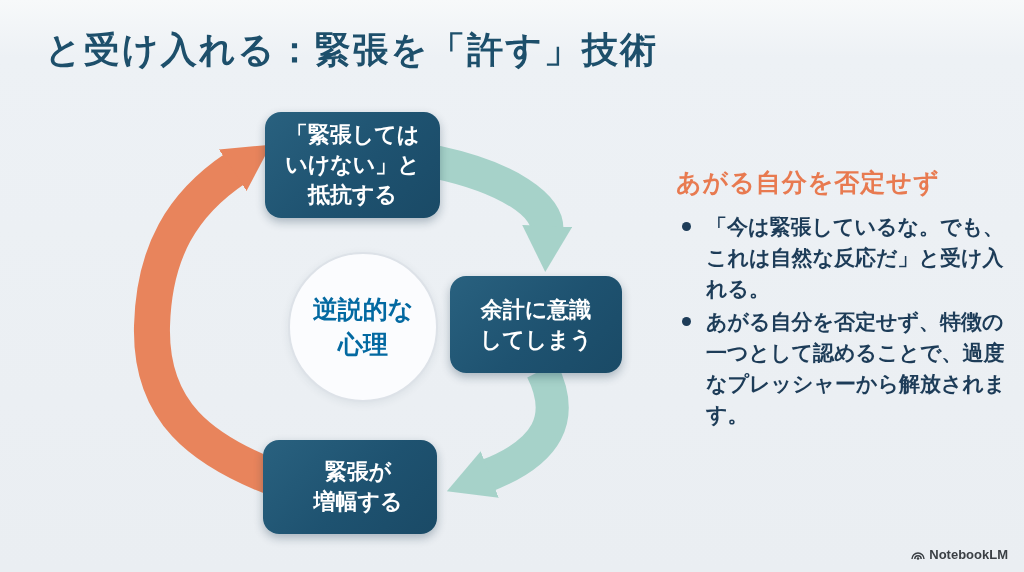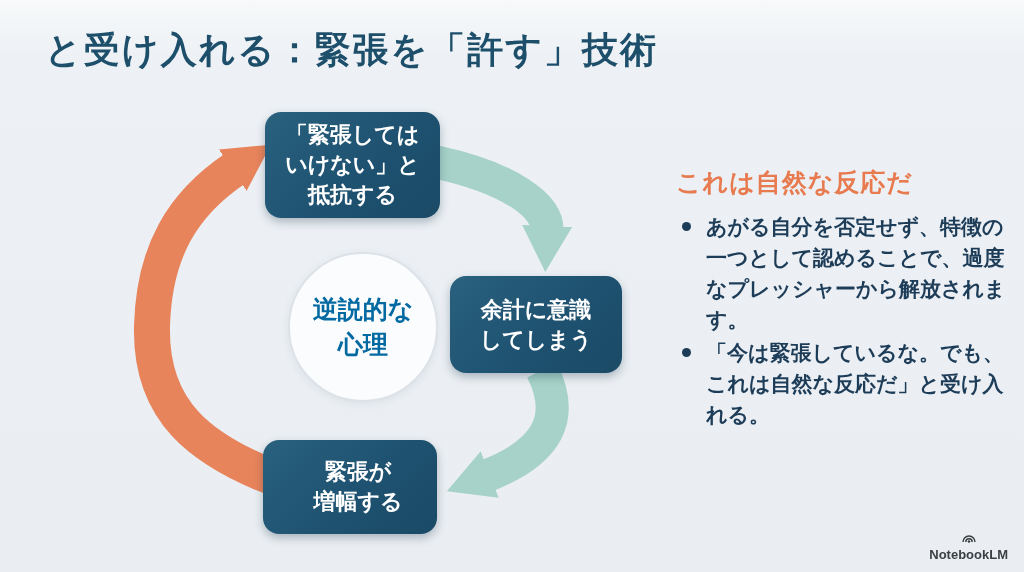--- a/index.html
+++ b/index.html
@@ -47,21 +47,21 @@
     position:relative;padding-left:30px;margin:0 0 2px 0;
     font-size:21px;font-weight:700;color:#1d3c58;line-height:31px;
   }
   .panel-list li::before{
     content:"";position:absolute;left:6px;top:11px;width:9px;height:9px;
     border-radius:50%;background:#1d3c58;
   }
   
   .brand{
     position:absolute;right:16px;bottom:10px;z-index:3;display:flex;align-items:center;gap:3px;
-    color:#3a3f44;font-size:13px;font-weight:700;flex-direction:column;
+    color:#3a3f44;font-size:13px;font-weight:700;
   }
   .brand svg{display:block;}
 </style>
 </head>
 <body>
 
 <div class="slide">
 
   <h1 class="title">と受け入れる：緊張を「許す」技術</h1>
 
@@ -90,24 +90,24 @@
 抵抗する</div>
 
   <div class="node node-blue node-bottom">緊張が
 増幅する</div>
 
 
   <div class="center-circle">逆説的な
 心理</div>
 
   <div class="panel">
-    <h2 class="panel-heading">これは自然な反応だ</h2>
+    <h2 class="panel-heading">あがる自分を否定せず</h2>
     <ul class="panel-list">
+      <li>「今は緊張しているな。でも、これは自然な反応だ」と受け入れる。</li>
       <li>あがる自分を否定せず、特徴の一つとして認めることで、過度なプレッシャーから解放されます。</li>
-      <li>「今は緊張しているな。でも、これは自然な反応だ」と受け入れる。</li>
     </ul>
   </div>
 
   <div class="brand">
     <svg width="16" height="12" viewBox="0 0 20 14">
       <path d="M2.5 12 A 7.5 7.5 0 0 1 17.5 12" fill="none" stroke="#3a3f44" stroke-width="1.8"></path>
       <path d="M6 12 A 4 4 0 0 1 14 12" fill="none" stroke="#3a3f44" stroke-width="1.8"></path>
       <circle cx="10" cy="11.4" r="1.6" fill="#3a3f44"></circle>
     </svg>
     <span>NotebookLM</span>

